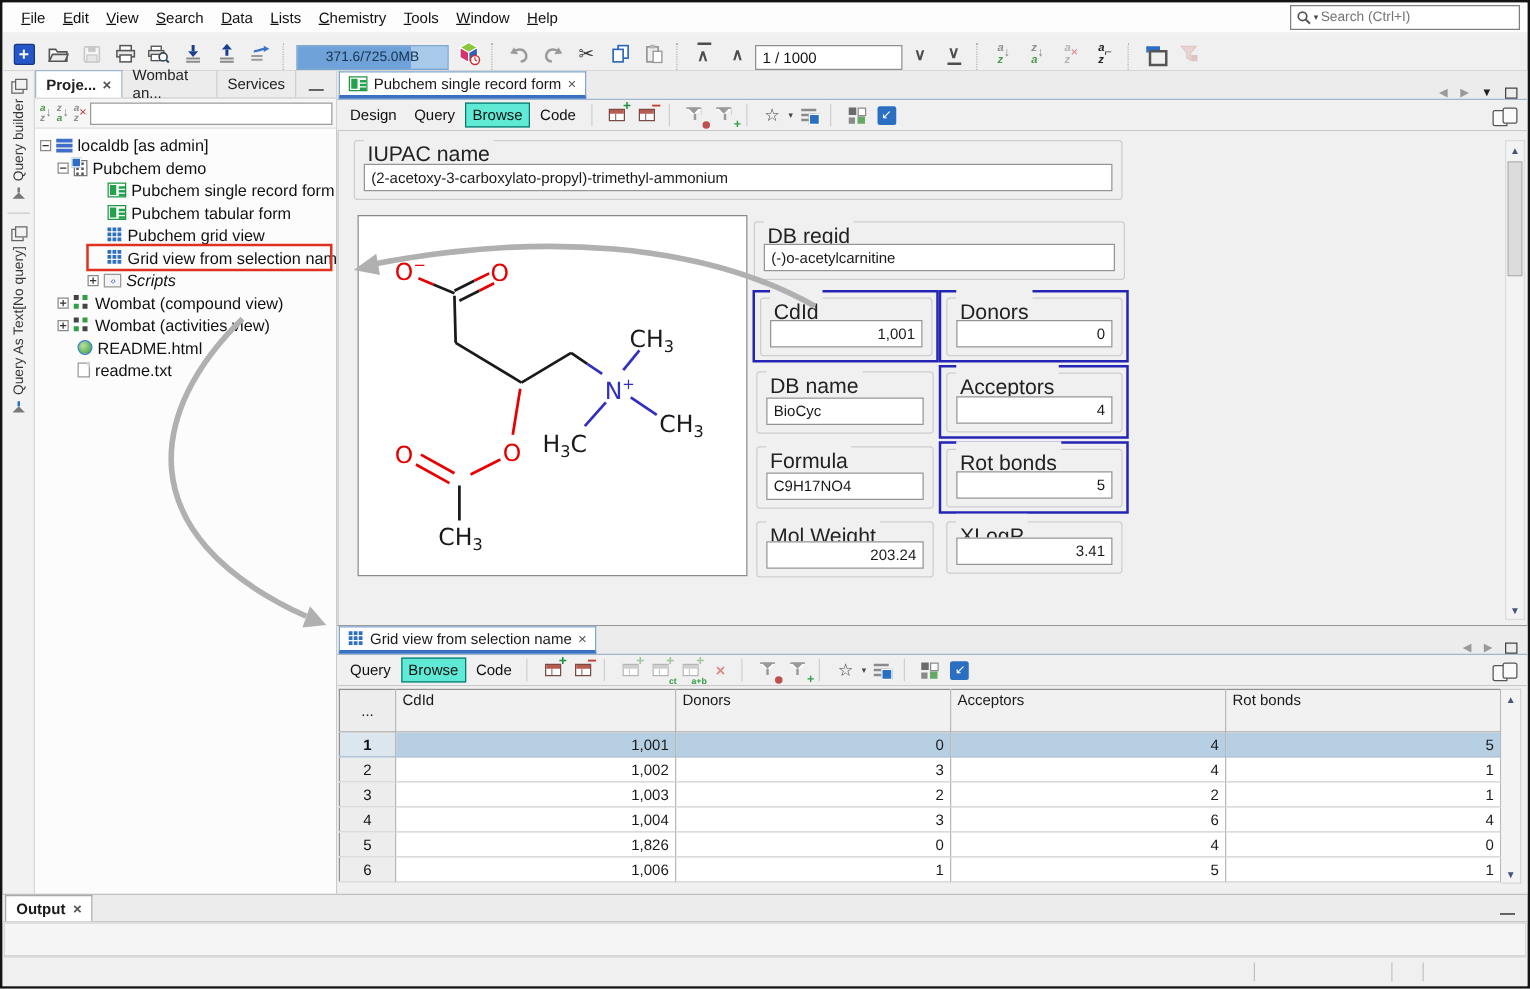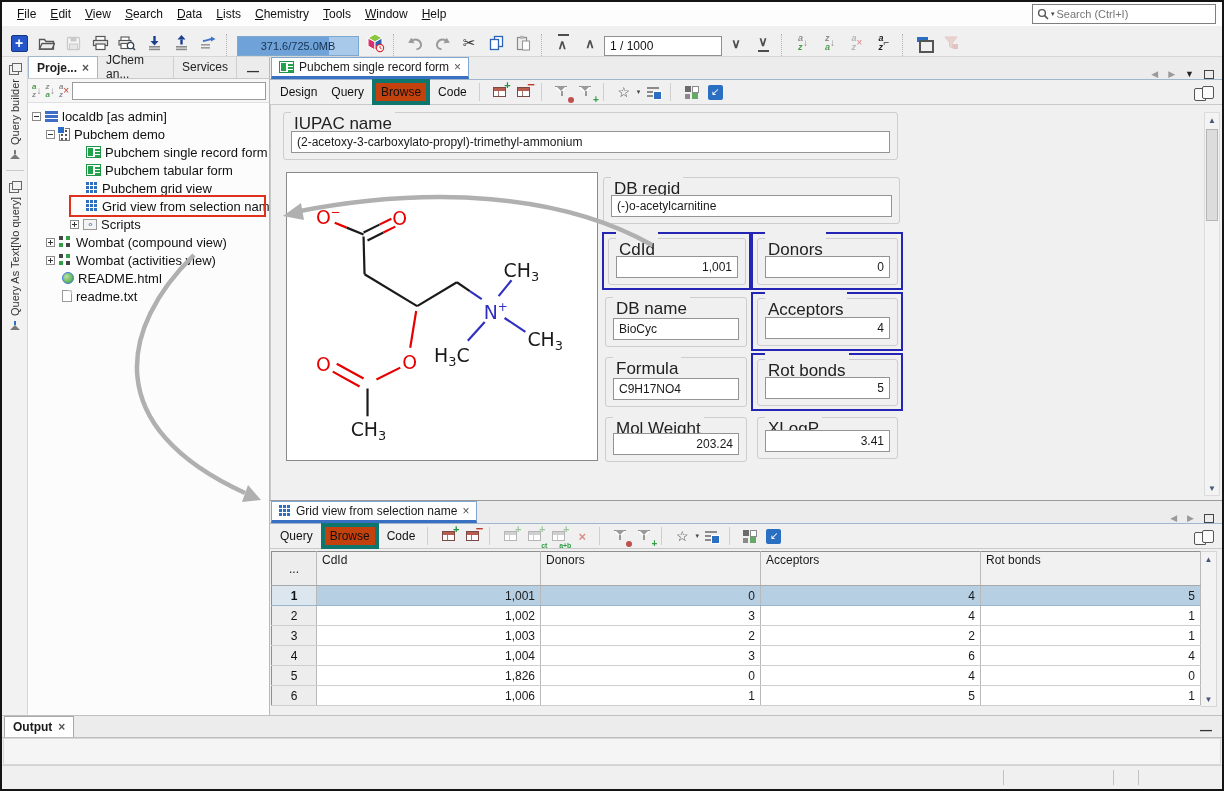--- a/index.html
+++ b/index.html
@@ -106,35 +106,35 @@
   .i-scripts::before { content:"‹›"; letter-spacing:-1px; }
   .i-view { width:13px; height:12px; }
   .i-view::before { content:""; position:absolute; width:4px; height:4px; background:#444;
       box-shadow:7px 0 0 #2f9e44,0 7px 0 #2f9e44,7px 7px 0 #444; }
   .i-html { width:12px; height:12px; border-radius:50%; background:radial-gradient(circle at 35% 35%,#b9e0a5,#69b95e 60%,#3f8f3f); border:1px solid #3a7ad0; }
   .i-txt { width:10px; height:12px; background:#fff; border:1px solid #999; }
   .i-txt::before { content:""; position:absolute; right:-1px; top:-1px; border-left:4px solid transparent; border-top:4px solid #cfcfcf; }
   .tree-hl { position:absolute; left:41px; right:3px; top:-2px; bottom:-2px; border:2px solid #e0301e; }
 
   
-  .p0{padding-left:4px;} .p1{padding-left:18px;} .p2{padding-left:58px;} .pS{padding-left:42px;} .pR{padding-left:34px;}
+  .p0{padding-left:4px;} .p1{padding-left:18px;} .p2{padding-left:58px;} .pS{padding-left:42px;font-style:italic;} .pR{padding-left:34px;}
 
   
   .workarea { flex:1; display:flex; flex-direction:column; min-width:0; background:#f0f0f0; }
   .doctabs { height:23px; background:#ececec; border-bottom:1px solid #9fb6cc; display:flex; align-items:flex-end; flex:0 0 auto; }
   .doctab { height:22px; background:#fff; border:1px solid #7ea7cf; border-bottom:3px solid #3a70c2; display:flex;
             align-items:center; gap:5px; padding:0 7px; font-size:12px; margin-left:1px; }
   .tabctrls { margin-left:auto; display:flex; align-items:center; gap:10px; padding-right:8px; color:#9a9a9a; font-size:9px; }
   .tabctrls .dark { color:#222; }
   .sqbtn { width:10px; height:9px; border:1.4px solid #444; }
 
   .modebar { height:25px; background:#f0f0f0; border-bottom:1px solid #c9c9c9; display:flex; align-items:center;
              padding:0 4px; gap:2px; flex:0 0 auto; }
   .mode { padding:3px 6px; color:#111; }
-  .mode.active { background:#c2410c; border:4px solid #0f766e; padding:2px 5px; }
+  .mode.active { background:#5eead4; border:1px solid #0f766e; padding:2px 5px; }
   .msep { width:4px; height:18px; border-left:1px solid #cfcfcf; margin:0 4px; }
   .bookic { margin-left:auto; margin-right:6px; position:relative; width:18px; height:13px; }
   .bookic::before { content:""; position:absolute; left:0; top:2px; width:10px; height:11px; border:1.5px solid #555; border-radius:2px 0 0 2px; background:#fafafa; }
   .bookic::after { content:""; position:absolute; left:8px; top:0; width:10px; height:11px; border:1.5px solid #555; border-radius:2px; background:#fafafa; }
 
   
   .mini { width:22px; height:22px; display:inline-flex; align-items:center; justify-content:center; position:relative; }
   .tblic { position:relative; width:13px; height:10px; border:1px solid #7a4a44; background:#fff; }
   .tblic::before { content:""; position:absolute; left:0; right:0; top:0; height:3px; background:#b85c50; }
   .tblic::after { content:""; position:absolute; left:4px; top:3px; bottom:0; border-left:1px solid #9a7a74; box-shadow:4px 0 0 -0.5px #9a7a74; }
@@ -409,21 +409,21 @@
       </span>
     </div>
 
     <div class="explorer">
       <div class="ptabs">
         <span class="ptab active">
           <span>Proje...</span>
           <span class="xclose">×</span>
         </span>
         <span class="ptab">
-            <span>JChem an...</span>
+            <span>Wombat an...</span>
           </span>
         <span class="ptab">
             <span>Services</span>
           </span>
         <span class="pmin">—</span>
       </div>
       <div class="filterrow">
         <span class="mini-sort">
             <span class="msl">
               <i style="color:#4e9a4e">a</i>

